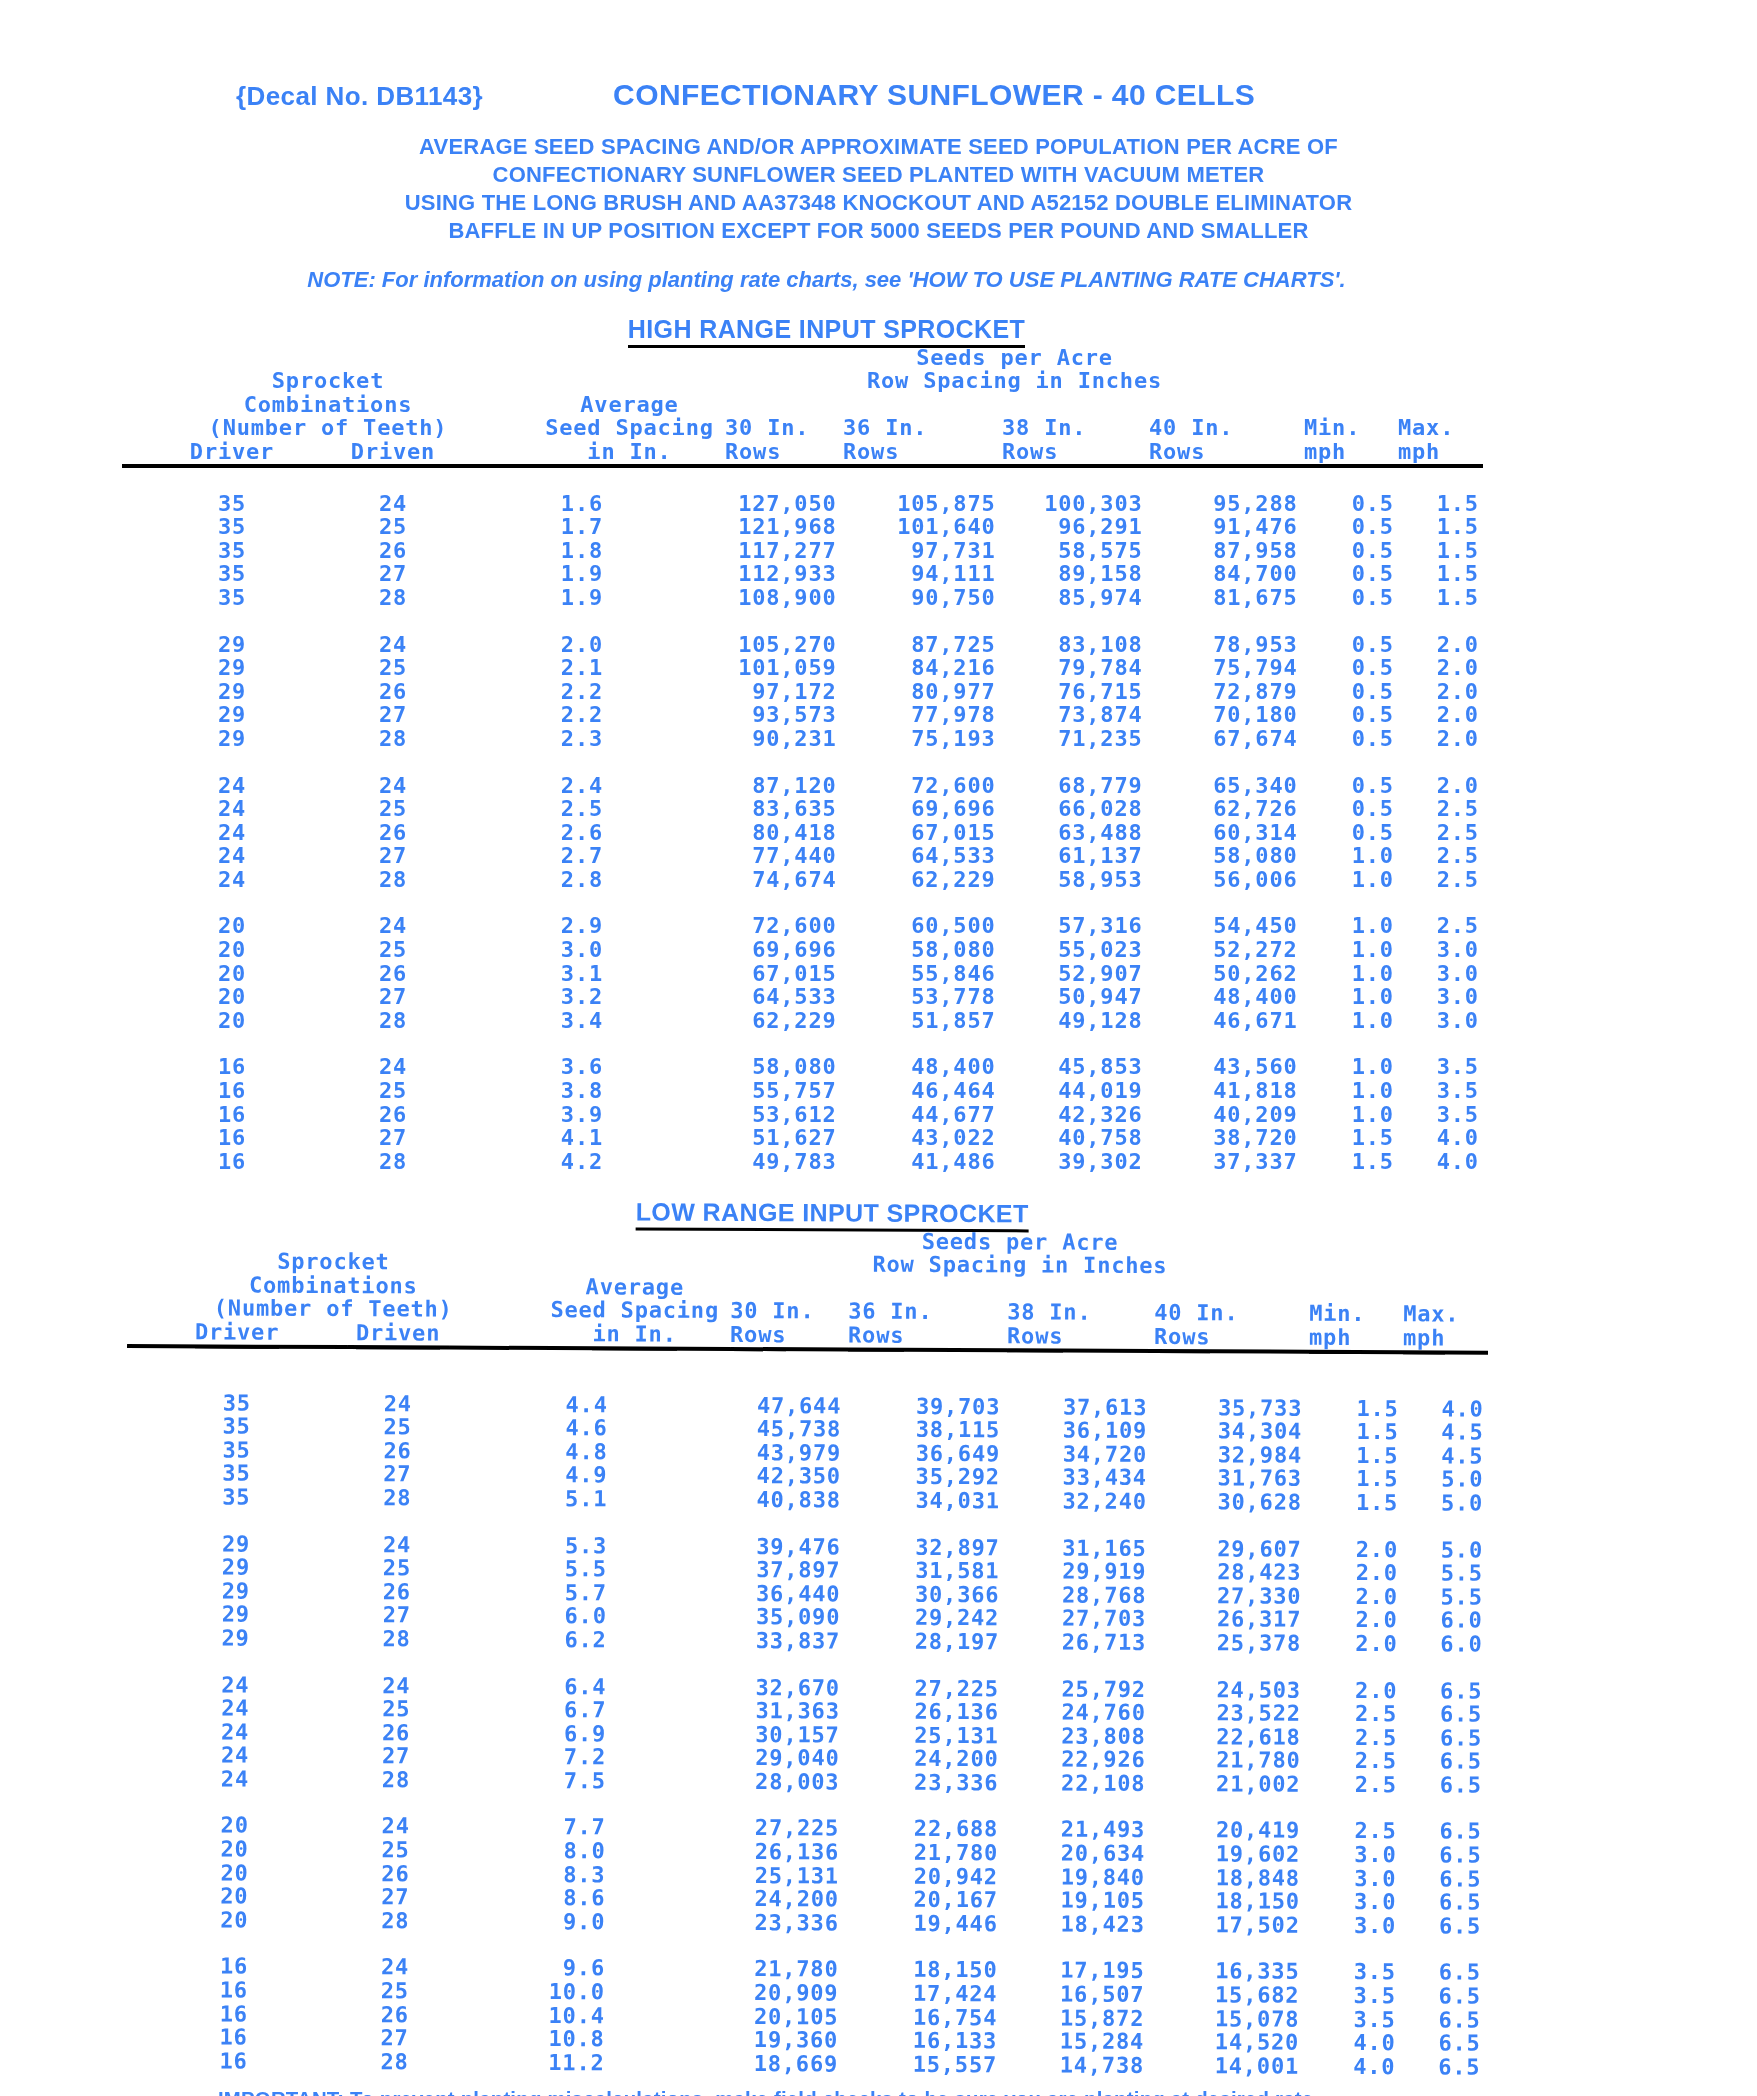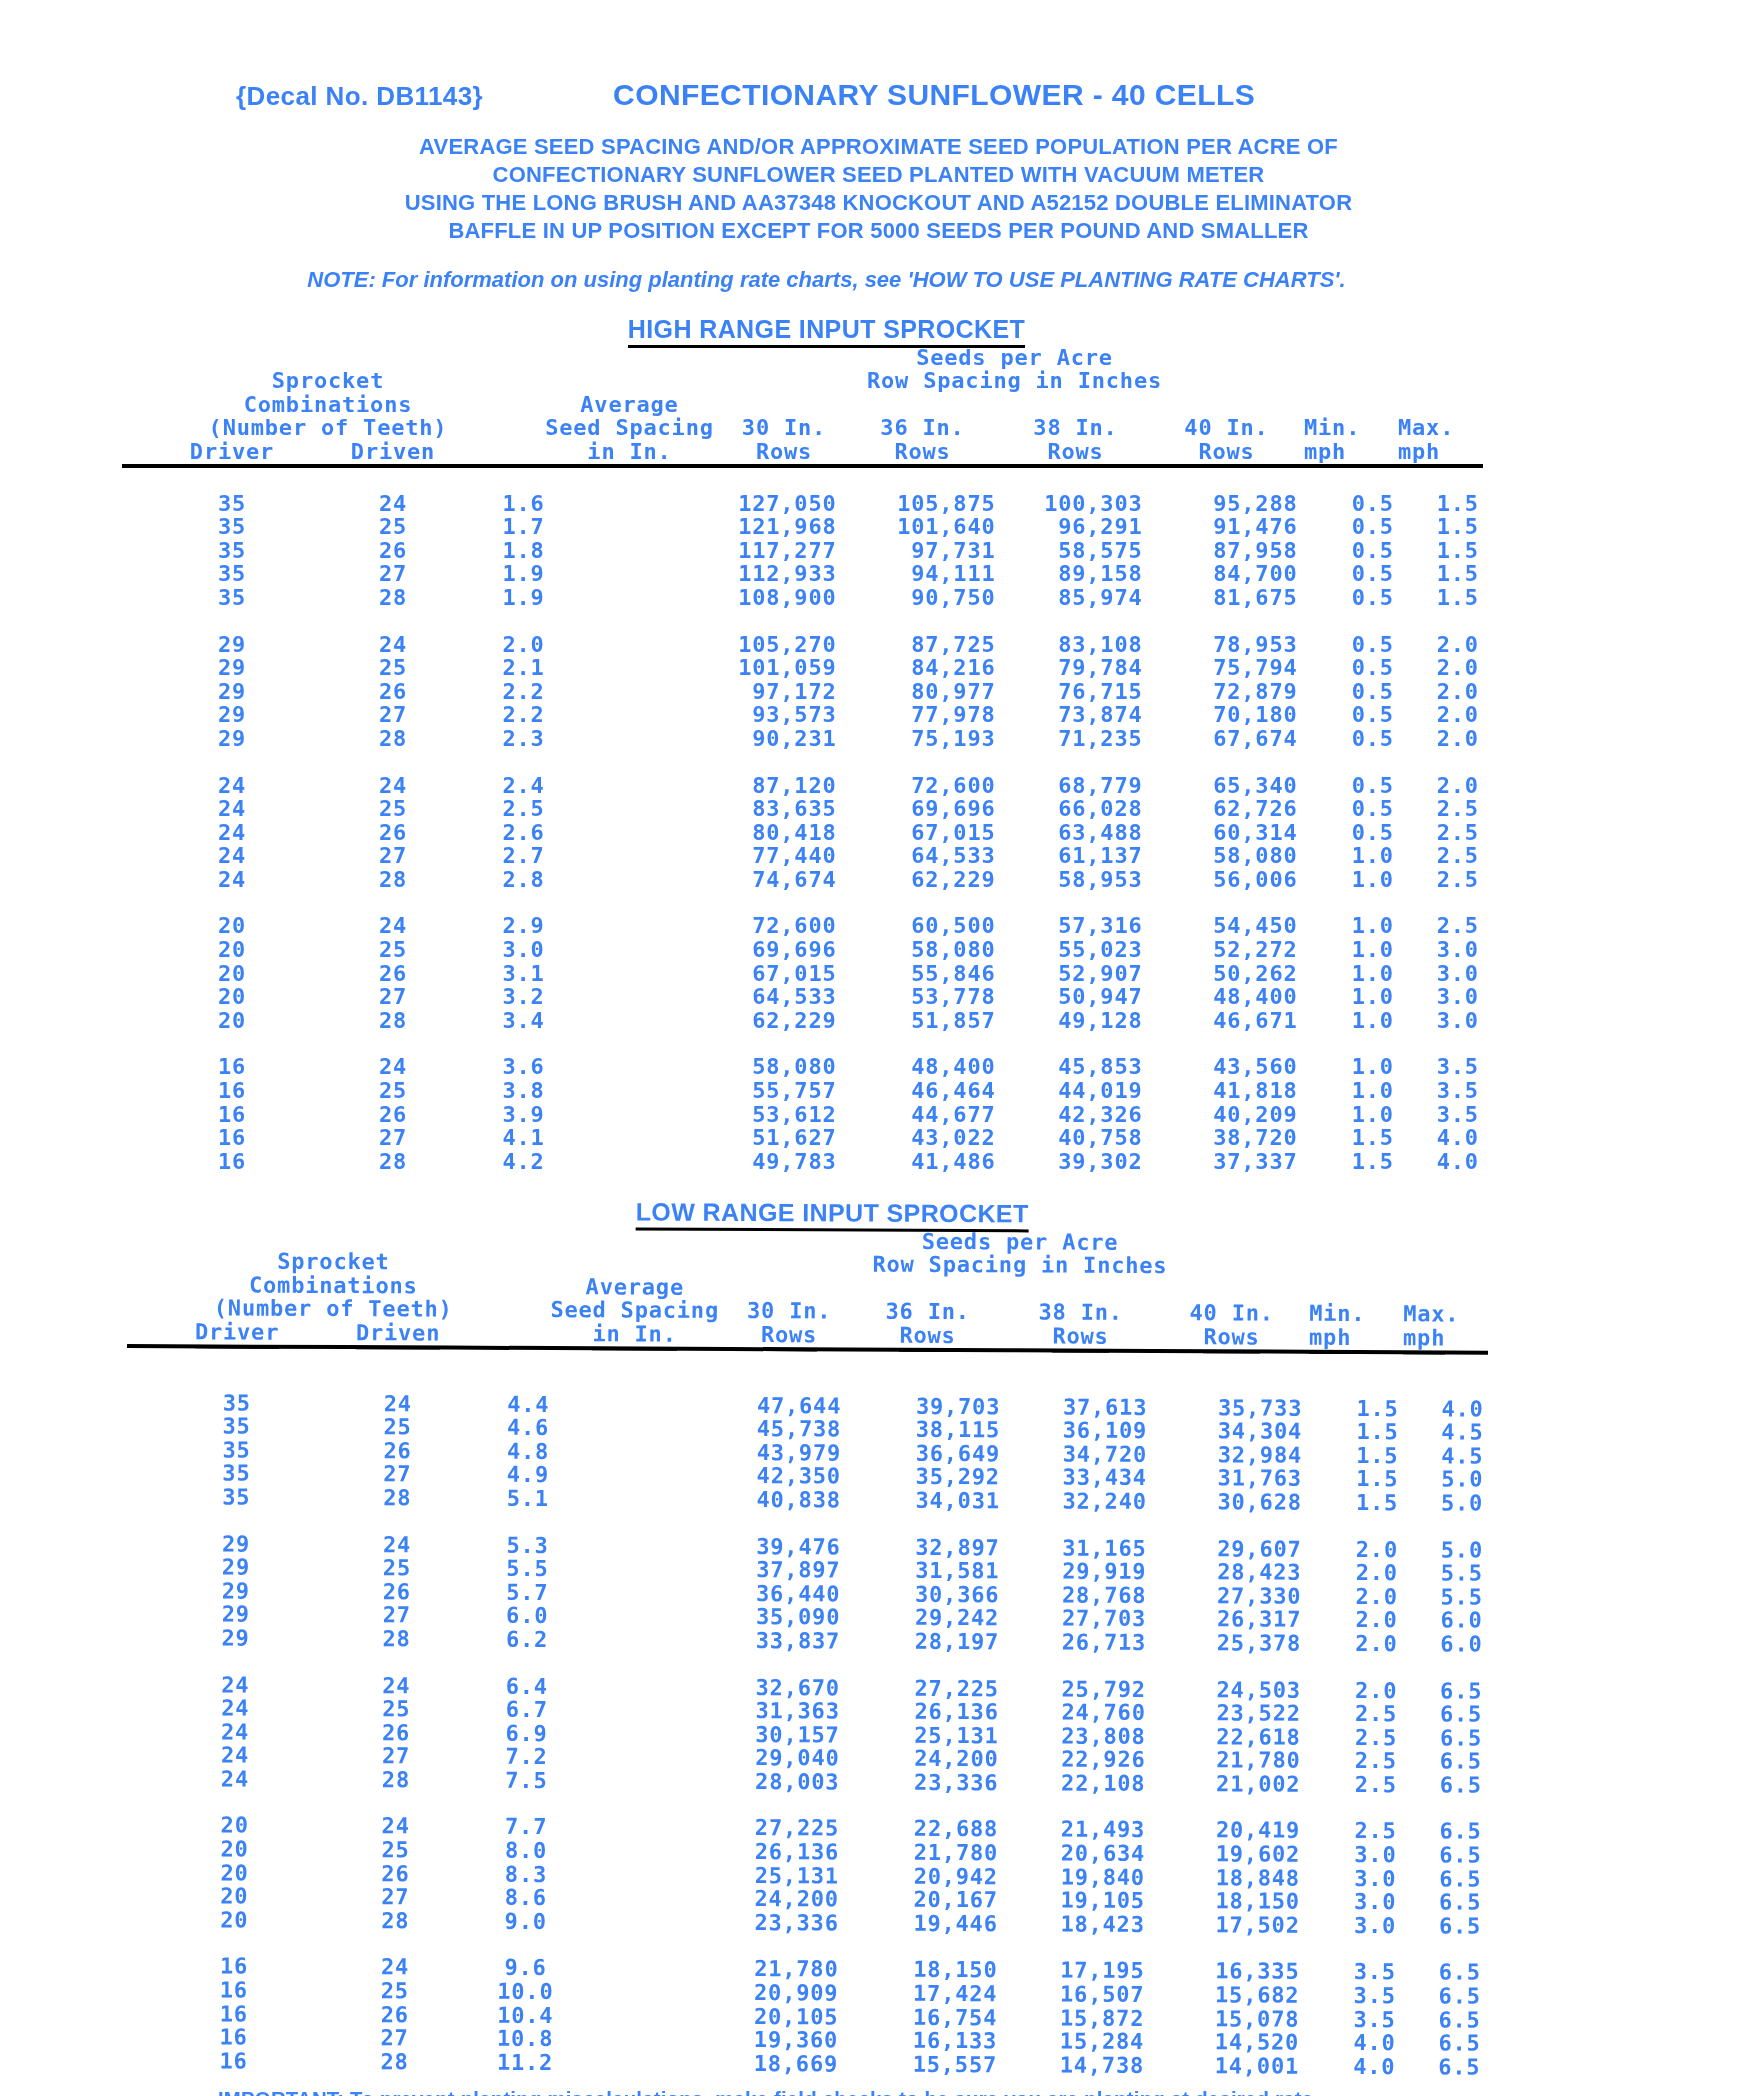--- a/index.html
+++ b/index.html
@@ -19,28 +19,28 @@
 
   .section-title { margin-left:122px; width:1409px; margin-top:22px; text-align:center;
                    font-family:"Liberation Sans",sans-serif; font-weight:bold; font-size:25px; }
   .section-title span { border-bottom:3.3px solid #000; padding-bottom:1.6px; letter-spacing:0.4px; }
 
   .rate-table { margin-left:122px; margin-top:1.6px; border-collapse:collapse; table-layout:fixed;
                 width:1360px; font-family:"DejaVu Sans Mono",monospace; font-weight:bold;
                 font-size:22px; letter-spacing:0.8px; }
   .rate-table td { line-height:23.6px; height:23.6px; white-space:nowrap; padding:0; vertical-align:bottom; }
 
-  .ctr { text-align:center; } .lft { text-align:center;margin-top:45px; } .rgt { text-align:left; }
+  .ctr { text-align:center; } .lft { text-align:left;margin-top:45px; } .rgt { text-align:left; }
   .p36 { padding-left:45px; } .p38 { padding-left:41px; } .p40 { padding-left:55px; }
   .shift { position:relative; left:45px; }
   .ul { border-bottom:2.4px solid #000; padding-bottom:2px; }
   .rule-row td { border-bottom:4.1px solid #000; }
 
   tbody td.c0, tbody td.c1 { text-align:center; }
-  tbody td.c2 { text-align:center; padding-right:122px; }
+  tbody td.c2 { text-align:right; padding-right:122px; }
   tbody td.c3, tbody td.c4, tbody td.c5, tbody td.c6 { text-align:right; padding-right:6.5px; }
   tbody td.c7, tbody td.c8 { text-align:right; padding-right:4.1px; }
   tbody tr.spacer td { border:none; }
 
   .low-sec { transform:rotate(.28deg); transform-origin:122px 1181px; }
 
   .footer { margin-left:218px; margin-top:14.7px; font-family:"Liberation Sans",sans-serif;
             font-weight:bold; font-size:20.4px; letter-spacing:0.2px; }
 </style>
 </head>

